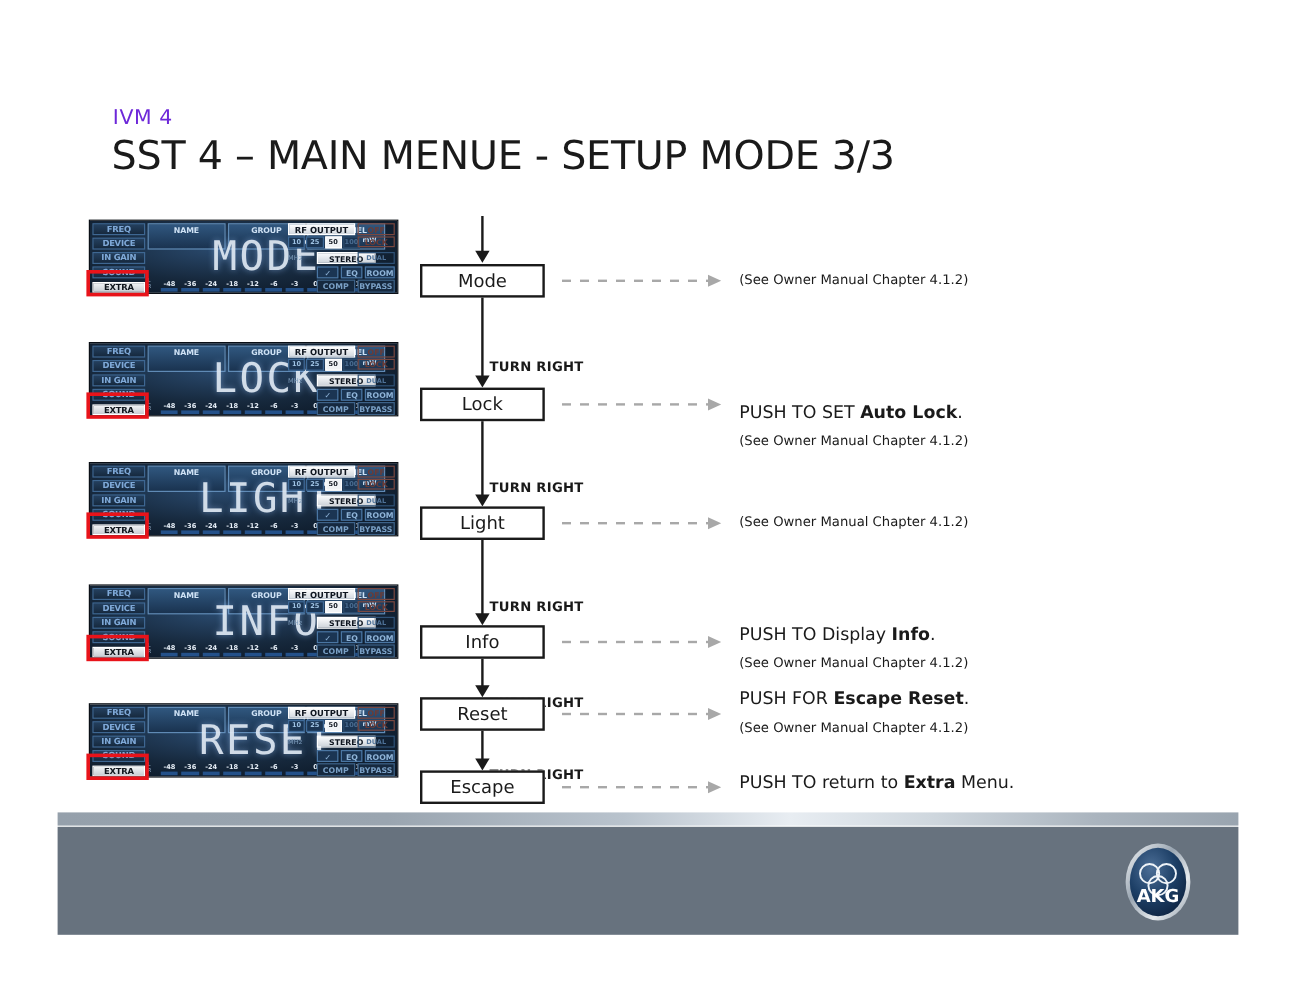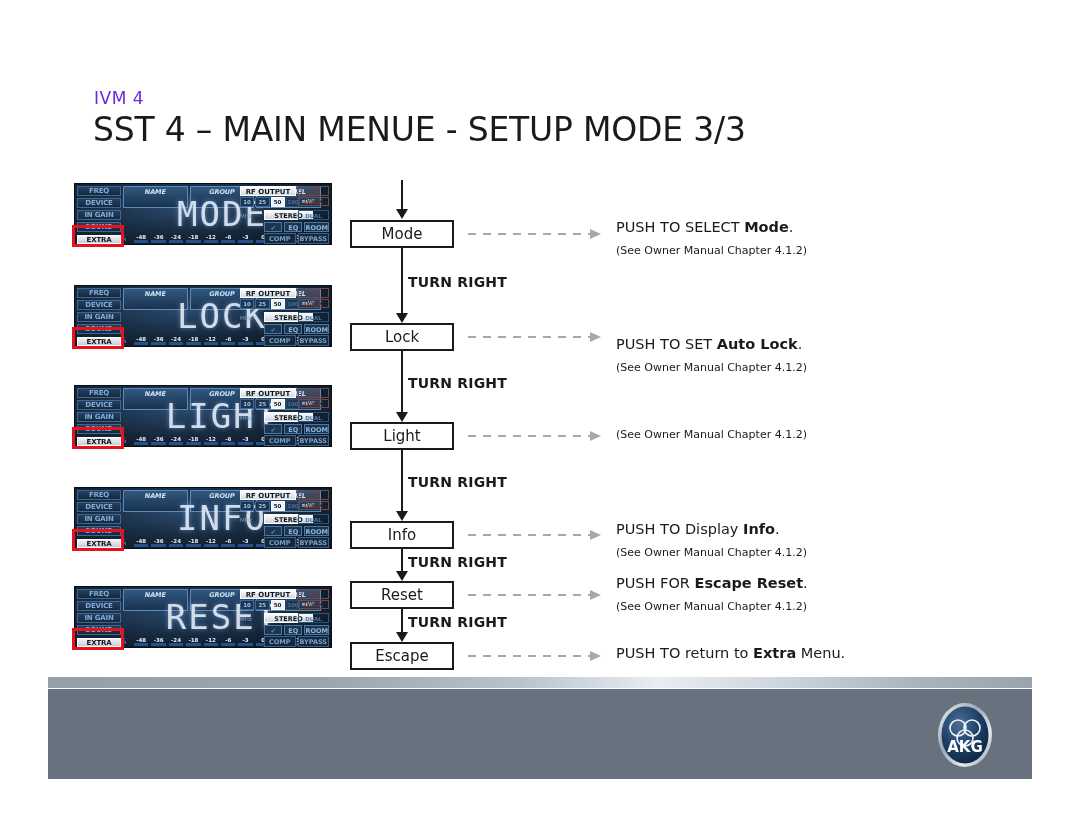--- a/index.html
+++ b/index.html
@@ -79,21 +79,20 @@
     border-color: #ffffff;
   }
 
   
   .lcd-toprow {
     position: absolute;
     left: 48px; top: 2px;
     width: 198px; height: 22px;
     display: flex;
     gap: 2px;
-    font-style: italic;
   }
   .lcd-tag {
     flex: 1;
     font-size: 6.5px;
     font-weight: bold;
     letter-spacing: -0.1px;
     text-align: center;
     line-height: 10px;
     color: #cfe2f5;
     background: linear-gradient(#2d5party, #1b3photo);
@@ -360,26 +359,27 @@
     position: absolute;
     left: -5px;
     bottom: -9px;
     width: 0; height: 0;
     border-left: 6px solid transparent;
     border-right: 6px solid transparent;
     border-top: 10px solid #1a1a1a;
   }
   .turn-label {
     position: absolute;
-    font-size: 14px;
+    font-size: 11px;
     font-weight: bold;
     color: #1a1a1a;
     letter-spacing: 0.2px;
     font-family: "DejaVu Sans", "Liberation Sans", sans-serif;
     white-space: nowrap;
+    margin-top: 25px;
   }
 
   
   .dash-line {
     position: absolute;
     left: 468px;
     width: 122px;
     height: 2px;
     background: repeating-linear-gradient(
       to right, #a8a8a8 0 8px, transparent 8px 15px);
@@ -745,21 +745,20 @@
     <div class="flow-box" style="top: 581px; left: 350px;">Reset</div>
     <div class="dash-line" style="top: 594px;"></div>
     <div class="flow-arrow" style="top: 609px; height: 24px;"></div>
     <div class="turn-label" style="top: 614px; left: 408px;">TURN RIGHT</div>
     <div class="flow-box" style="top: 642px; left: 350px;">Escape</div>
     <div class="dash-line" style="top: 655px;"></div>
   </div>
 
 <div id="anno-host">
     <div class="anno" style="top: 219px;">
-      <div class="anno-main">PUSH TO SELECT <b>Mode</b>.</div>
       <div class="anno-sub">(See Owner Manual Chapter 4.1.2)</div>
     </div>
     <div class="anno" style="top: 336px;">
       <div class="anno-main">PUSH TO SET <b>Auto Lock</b>.</div>
       <div class="anno-sub">(See Owner Manual Chapter 4.1.2)</div>
     </div>
     <div class="anno" style="top: 420px;">
       <div class="anno-sub">(See Owner Manual Chapter 4.1.2)</div>
     </div>
     <div class="anno" style="top: 521px;">

